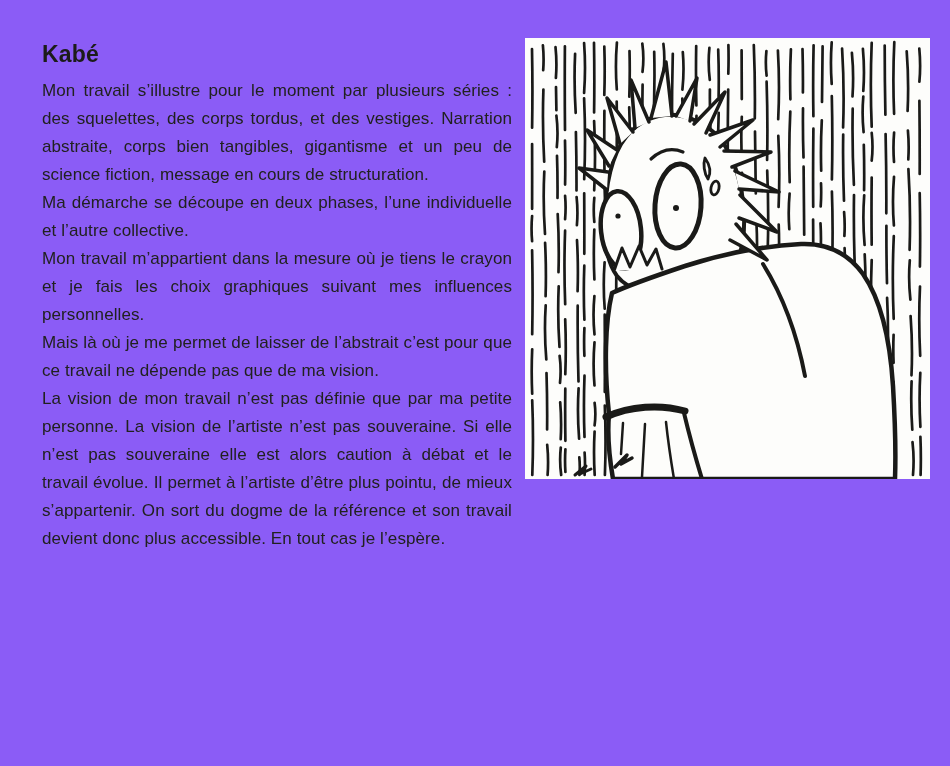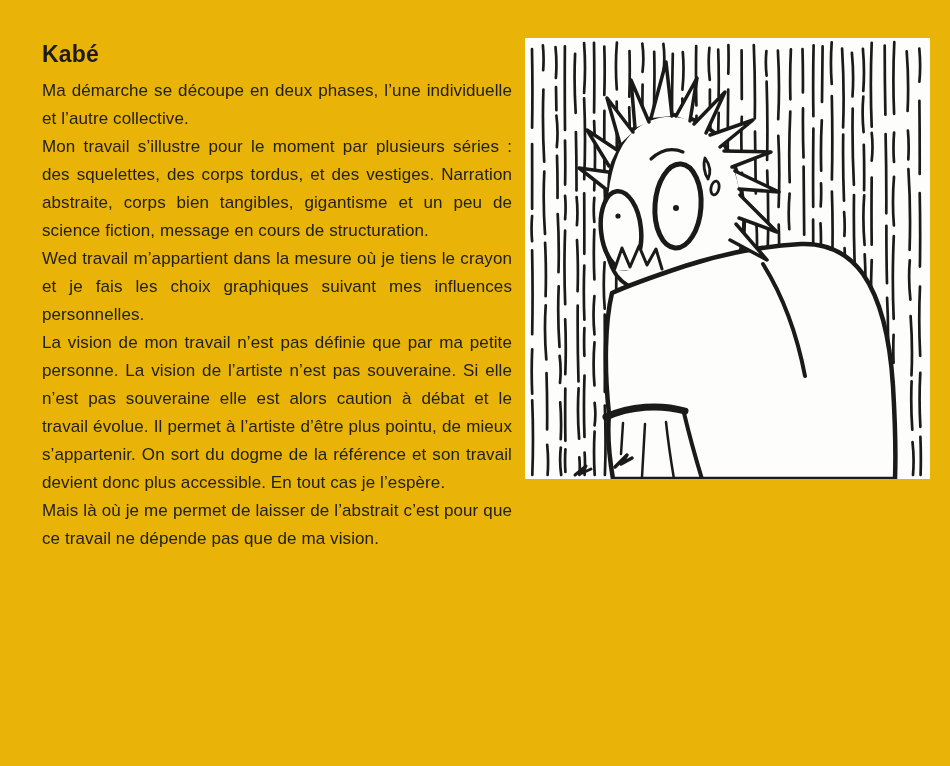--- a/index.html
+++ b/index.html
@@ -4,21 +4,21 @@
 <style>
   html,body{margin:0;padding:0;}
   body{
     width:950px;height:766px;
     background:#f3f0ea;
     font-family:"Liberation Sans", sans-serif;
   }
   .page{
     position:relative;
     width:950px;height:766px;
-    background:#eab308;
+    background:#8b5cf6;
     overflow:hidden;
   }
   .text-col{
     position:absolute;
     left:42px;top:40px;
     width:470px;
   }
   .title{
     margin:0 0 7px 0;
     font-size:23px;
@@ -50,25 +50,25 @@
   .white{fill:#fdfdfb;}
   #hatch{stroke-width:2.7;}
 </style>
 </head>
 <body>
 
 <div class="page">
 
   <div class="text-col">
     <h1 class="title">Kabé</h1>
+    <p>Mon travail s’illustre pour le moment par plusieurs séries : des squelettes, des corps tordus, et des vestiges. Narration abstraite, corps bien tangibles, gigantisme et un peu de science fiction, message en cours de structuration.</p>
     <p>Ma démarche se découpe en deux phases, l’une individuelle et l’autre collective.</p>
-    <p>Mon travail s’illustre pour le moment par plusieurs séries : des squelettes, des corps tordus, et des vestiges. Narration abstraite, corps bien tangibles, gigantisme et un peu de science fiction, message en cours de structuration.</p>
-    <p>Wed travail m’appartient dans la mesure où je tiens le crayon et je fais les choix graphiques suivant mes influences personnelles.</p>
+    <p>Mon travail m’appartient dans la mesure où je tiens le crayon et je fais les choix graphiques suivant mes influences personnelles.</p>
+    <p>Mais là où je me permet de laisser de l’abstrait c’est pour que ce travail ne dépende pas que de ma vision.</p>
     <p>La vision de mon travail n’est pas définie que par ma petite personne. La vision de l’artiste n’est pas souveraine. Si elle n’est pas souveraine elle est alors caution à débat et le travail évolue. Il permet à l’artiste d’être plus pointu, de mieux s’appartenir. On sort du dogme de la référence et son travail devient donc plus accessible. En tout cas je l’espère.</p>
-    <p>Mais là où je me permet de laisser de l’abstrait c’est pour que ce travail ne dépende pas que de ma vision.</p>
   </div>
 
   <div class="art">
     <svg width="405" height="441" viewBox="0 0 405 441" role="img" aria-label="Black ink drawing of a wide-eyed character with spiky hair glancing back over their shoulder, against a background of dense hand-drawn vertical lines">
 
       <rect x="0" y="0" width="405" height="441" fill="#fdfdfb"></rect>
 
       <path id="hatch" class="ink" d="M7.0 11.0Q7.8 50.4 7.1 89.7M7.1 106.0Q7.2 138.4 7.1 170.8M7.1 178.0Q6.0 190.6 7.1 203.1M7.1 212.4Q8.0 254.3 7.2 296.2M7.2 311.3Q6.2 333.5 7.2 355.7M7.2 362.3Q8.7 399.6 7.3 437.0M17.9 7.4Q19.1 19.8 18.2 32.2M18.4 51.6Q17.2 87.6 19.2 123.6M19.3 133.6Q17.8 164.7 20.0 195.9M20.1 204.9Q21.4 231.6 20.6 258.2M20.7 267.3Q19.0 294.3 21.3 321.3M21.5 335.0Q22.4 363.2 22.1 391.4M22.2 406.9Q23.7 422.0 22.6 437.0M30.5 9.1Q32.1 24.5 30.9 39.8M31.0 49.1Q31.2 60.7 31.4 72.2M31.4 77.6Q33.4 93.4 31.8 109.2M32.0 117.8Q32.7 138.9 32.5 160.0M32.7 176.0Q34.3 205.1 33.5 234.2M33.7 248.3Q32.4 278.5 34.5 308.8M34.6 317.8Q36.4 331.3 35.0 344.8M35.2 364.4Q36.7 382.8 35.7 401.2M35.8 409.5Q34.3 423.3 36.2 437.0M39.9 8.3Q39.6 50.1 40.0 91.9M40.0 102.6Q40.5 124.6 40.1 146.6M40.1 157.8Q41.1 169.5 40.1 181.2M40.1 192.7Q38.8 229.4 40.2 266.2M40.2 281.4Q41.3 308.8 40.3 336.2M40.3 350.7Q40.0 376.8 40.4 402.8M40.4 411.3Q39.7 422.7 40.4 434.0M50.1 15.9Q48.8 45.3 50.7 74.8M50.9 94.1Q51.6 123.2 51.5 152.4M51.6 159.2Q53.1 173.2 51.9 187.2M52.0 202.2Q53.4 227.6 52.6 253.1M52.7 267.7Q52.4 305.6 53.5 343.5M53.6 350.4Q52.1 375.6 54.1 400.7M54.3 419.3Q55.2 428.1 54.4 437.0M59.1 5.1Q60.9 30.0 59.1 54.9M59.1 60.3Q60.9 100.7 59.2 141.1M59.2 155.3Q59.4 185.5 59.3 215.8M59.3 227.7Q58.3 254.7 59.4 281.7M59.4 290.0Q58.8 303.9 59.4 317.8M59.5 337.7Q58.4 368.3 59.5 399.0M59.6 414.5Q60.4 425.8 59.6 437.0M69.0 4.8Q69.6 39.6 69.1 74.4M69.1 83.0Q70.9 117.7 69.2 152.3M69.3 159.9Q68.2 171.9 69.3 183.9M69.3 191.6Q68.3 216.6 69.4 241.5M69.4 258.1Q67.6 277.2 69.5 296.3M69.5 304.3Q67.7 325.9 69.5 347.5M69.6 364.8Q71.1 376.1 69.6 387.4M69.6 393.5Q68.4 415.2 69.7 437.0M79.3 8.5Q80.1 32.8 79.3 57.0M79.4 72.8Q79.1 104.6 79.5 136.4M79.5 146.1Q80.7 175.9 79.6 205.6M79.6 224.3Q77.9 247.5 79.7 270.6M79.7 276.7Q80.0 315.3 79.8 353.9M79.8 367.5Q81.2 402.3 79.9 437.0M91.9 4.6Q90.0 28.0 91.8 51.4M91.7 63.5Q92.1 95.5 91.5 127.6M91.5 145.2Q92.0 177.1 91.2 209.0M91.2 214.4Q91.4 250.8 91.0 287.3M91.0 296.9Q89.6 312.9 90.8 329.0M90.8 334.2Q91.6 351.0 90.7 367.8M90.7 373.9Q91.4 390.0 90.6 406.0M90.6 413.0Q88.5 425.0 90.5 437.0M104.5 13.0Q105.1 35.8 104.3 58.6M104.2 69.3Q105.4 99.7 103.9 130.1M103.9 145.1Q101.8 168.8 103.6 192.5M103.6 198.1Q103.0 210.3 103.5 222.4M103.4 235.2Q104.3 251.7 103.3 268.3M103.2 283.6Q101.5 306.7 103.0 329.8M102.9 339.0Q103.7 363.0 102.7 387.0M102.7 394.4Q104.0 415.7 102.5 437.0M117.3 5.5Q119.3 19.7 117.5 33.9M117.6 46.7Q117.0 80.8 118.0 114.8M118.1 128.5Q120.2 161.3 118.5 194.2M118.6 200.2Q118.8 213.2 118.7 226.3M118.8 235.8Q117.7 257.6 119.1 279.3M119.2 293.7Q118.3 310.1 119.4 326.5M119.5 340.2Q118.6 364.3 119.8 388.5M119.8 400.4Q118.4 418.7 120.1 437.0M129.2 13.9Q130.1 51.5 128.1 89.2M127.9 105.2Q127.0 136.7 127.0 168.1M126.9 174.6Q126.8 213.7 125.8 252.7M125.5 272.3Q125.9 291.2 125.0 310.1M124.8 321.5Q125.5 361.8 123.7 402.1M123.5 416.4Q123.9 426.7 123.2 437.0M138.4 5.9Q140.2 19.7 138.5 33.5M138.6 42.5Q138.8 74.0 138.8 105.5M138.9 120.7Q137.8 149.1 139.1 177.5M139.2 185.3Q139.6 215.9 139.4 246.4M139.5 260.7Q140.5 294.9 139.8 329.1M139.8 347.8Q138.6 388.5 140.2 429.2M147.8 15.8Q146.9 53.3 146.9 90.8M146.8 99.6Q145.9 111.4 146.6 123.2M146.4 136.3Q145.2 176.2 145.5 216.1M145.4 226.3Q144.8 246.9 144.9 267.6M144.8 277.2Q144.3 289.9 144.5 302.7M144.4 311.6Q145.0 345.2 143.6 378.8M143.4 397.4Q142.4 414.5 143.0 431.7M157.8 14.1Q159.4 32.9 157.4 51.7M157.3 60.5Q158.5 83.6 156.8 106.6M156.7 121.1Q156.8 143.4 156.2 165.7M156.1 185.0Q156.6 203.5 155.7 222.1M155.6 229.1Q155.6 263.8 154.9 298.6M154.9 303.9Q152.9 340.2 154.1 376.5M154.1 384.2Q155.3 410.6 153.5 437.0M171.2 8.1Q170.7 37.7 171.4 67.4M171.5 77.8Q170.1 102.8 171.7 127.8M171.8 146.8Q170.1 182.8 172.1 218.9M172.2 232.6Q171.1 253.5 172.4 274.5M172.5 290.7Q173.1 312.0 172.7 333.4M172.7 349.6Q173.5 387.3 173.1 425.0M184.4 9.9Q182.8 25.9 184.8 41.9M184.9 51.6Q184.7 72.5 185.5 93.5M185.5 99.7Q185.8 134.6 186.4 169.6M186.6 187.5Q188.2 225.3 187.5 263.0M187.7 281.2Q187.2 292.6 188.0 304.1M188.3 323.3Q187.8 358.6 189.1 393.8M189.4 412.1Q189.3 424.6 189.7 437.0M193.2 11.7Q194.1 35.1 193.6 58.5M193.7 74.9Q192.4 112.8 194.2 150.6M194.3 161.9Q196.0 190.6 194.7 219.4M194.7 228.8Q196.5 242.4 194.9 256.1M195.0 275.5Q196.0 312.3 195.6 349.1M195.6 355.5Q195.0 377.9 195.9 400.2M196.0 418.9Q197.9 427.9 196.2 437.0M203.4 7.0Q203.8 21.3 203.3 35.7M203.2 51.6Q202.6 93.5 202.8 135.3M202.7 141.1Q203.7 180.0 202.3 219.0M202.3 228.8Q203.5 270.6 201.9 312.4M201.8 325.9Q201.7 350.1 201.6 374.2M201.5 381.9Q203.3 398.1 201.4 414.2M201.3 423.6Q200.4 430.3 201.2 437.0M216.6 12.3Q216.8 36.7 216.8 61.1M216.8 78.8Q215.7 100.9 217.0 122.9M217.0 134.8Q217.0 148.1 217.1 161.4M217.2 172.9Q216.0 188.6 217.3 204.2M217.3 214.5Q216.4 234.8 217.5 255.1M217.5 261.5Q219.0 278.4 217.7 295.4M217.7 300.4Q219.5 318.4 217.8 336.4M217.9 347.7Q217.8 384.7 218.1 421.7M228.8 7.1Q230.3 43.8 229.8 80.4M230.0 93.6Q230.5 124.6 230.8 155.5M231.0 173.8Q232.8 208.2 231.9 242.6M232.1 259.9Q231.1 279.4 232.7 299.0M232.8 308.1Q234.7 324.1 233.2 340.1M233.4 359.0Q233.8 375.4 233.9 391.8M233.9 397.1Q233.0 417.1 234.5 437.0M241.4 13.2Q240.2 25.4 241.6 37.6M241.6 43.7Q242.9 82.8 242.1 121.9M242.2 132.7Q243.9 172.5 242.7 212.3M242.8 225.8Q244.6 247.6 243.1 269.5M243.1 274.6Q244.4 312.3 243.6 350.0M243.7 366.6Q244.1 401.8 244.2 437.0M252.9 12.5Q254.9 46.8 253.2 81.2M253.3 97.8Q255.1 133.4 253.6 168.9M253.7 186.5Q254.4 203.4 253.9 220.3M253.9 230.6Q254.3 271.5 254.3 312.4M254.4 332.3Q253.9 346.1 254.6 360.0M254.7 379.2Q255.3 400.3 254.9 421.4M254.9 426.8Q256.3 431.9 254.9 437.0M265.9 11.4Q264.7 36.3 265.4 61.3M265.3 73.6Q263.6 108.9 264.7 144.2M264.6 155.7Q263.0 173.4 264.3 191.1M264.1 208.5Q264.3 238.8 263.6 269.1M263.4 287.3Q264.8 315.0 262.9 342.7M262.9 349.2Q263.4 364.8 262.6 380.5M262.4 396.8Q262.5 416.9 262.1 437.0M277.5 11.0Q278.1 32.8 277.9 54.5M278.0 70.4Q277.7 94.9 278.5 119.4M278.6 128.7Q278.8 162.7 279.2 196.7M279.3 205.9Q279.4 223.4 279.6 240.9M279.7 247.1Q278.3 272.3 280.2 297.4M280.3 305.1Q282.2 338.3 280.9 371.5M281.0 383.4Q279.3 410.2 281.5 437.0M288.6 7.3Q287.8 42.7 288.4 78.2M288.4 90.7Q287.9 129.8 288.2 168.8M288.1 181.5Q288.4 213.9 287.9 246.3M287.9 262.4Q286.5 289.7 287.7 317.0M287.7 324.4Q286.2 366.1 287.5 407.8M287.4 423.3Q288.7 430.1 287.4 437.0M297.6 8.4Q297.4 36.2 297.0 63.9M296.8 82.3Q295.5 107.5 296.2 132.7M296.0 145.4Q296.5 157.0 295.7 168.5M295.5 185.4Q296.6 203.7 295.1 222.0M295.0 230.3Q296.2 266.7 294.1 303.1M294.0 312.3Q294.5 331.4 293.6 350.6M293.3 369.9Q291.3 383.3 293.0 396.7M292.8 411.9Q290.9 423.9 292.6 436.0M306.7 4.3Q305.2 25.1 306.7 45.9M306.8 58.0Q307.8 99.7 306.9 141.5M306.9 153.5Q308.2 190.2 307.1 226.9M307.1 239.0Q308.1 258.0 307.2 277.0M307.2 289.3Q309.1 303.9 307.2 318.5M307.3 326.2Q305.6 341.2 307.3 356.1M307.3 370.2Q306.3 395.2 307.4 420.3M317.1 10.6Q319.5 50.0 318.1 89.4M318.2 96.5Q317.7 129.6 319.0 162.7M319.1 174.2Q320.1 186.1 319.4 197.9M319.6 210.2Q321.1 249.2 320.5 288.2M320.6 297.1Q320.8 326.5 321.4 355.9M321.6 374.7Q320.3 400.0 322.2 425.3M326.9 14.9Q329.0 36.7 327.5 58.5M327.7 70.7Q327.0 108.8 328.9 146.8M329.0 157.0Q328.4 197.9 330.2 238.8M330.4 249.2Q331.7 263.7 330.8 278.1M331.0 290.5Q332.3 320.5 331.9 350.6M332.0 357.7Q334.0 392.0 333.0 426.2M333.1 433.7Q331.6 435.4 333.2 437.0M337.9 10.8Q339.8 31.9 338.3 52.9M338.3 58.7Q336.8 76.5 338.6 94.2M338.8 106.9Q339.4 129.5 339.1 152.2M339.2 157.3Q337.4 182.1 339.6 207.0M339.7 216.4Q341.0 239.6 340.1 262.7M340.2 272.7Q340.6 310.6 340.8 348.6M341.0 364.5Q339.6 385.6 341.3 406.6M341.5 423.7Q341.2 430.3 341.6 437.0M346.7 4.8Q345.0 46.7 346.7 88.6M346.7 94.8Q348.3 108.8 346.7 122.7M346.7 139.5Q346.3 173.1 346.7 206.7M346.7 222.1Q345.3 258.7 346.7 295.4M346.7 311.7Q345.3 348.2 346.7 384.7M346.7 402.7Q347.4 415.4 346.7 428.2M359.7 7.6Q359.7 42.1 360.4 76.7M360.6 96.1Q361.5 135.7 361.3 175.3M361.4 187.8Q361.3 216.5 362.0 245.2M362.1 259.9Q363.6 289.5 362.7 319.1M362.8 328.5Q364.3 342.8 363.0 357.1M363.1 366.4Q362.2 382.9 363.4 399.4M363.6 412.2Q364.5 424.6 363.8 437.0M369.3 4.2Q367.6 40.0 369.1 75.8M369.1 94.5Q367.9 109.2 369.0 123.9M369.0 138.8Q367.0 163.1 368.9 187.3M368.8 198.2Q366.9 239.5 368.7 280.8M368.6 296.9Q368.0 310.9 368.6 324.8M368.5 343.8Q368.7 378.3 368.4 412.8M368.3 431.6Q366.5 434.3 368.3 437.0M381.7 13.4Q384.0 43.2 382.6 72.9M382.9 92.5Q384.2 106.9 383.3 121.4M383.4 131.1Q385.9 171.4 384.6 211.8M384.8 222.4Q383.2 242.0 385.4 261.6M385.6 278.0Q387.8 307.6 386.5 337.3M386.6 343.4Q385.6 367.5 387.3 391.7M387.5 404.1Q389.4 420.6 388.0 437.0M394.3 10.6Q395.9 27.2 394.4 43.7M394.4 62.8Q394.8 99.4 394.7 136.0M394.7 155.2Q395.5 191.9 394.9 228.6M395.0 248.5Q393.4 283.1 395.2 317.8M395.3 334.9Q393.8 361.8 395.4 388.8M395.4 398.9Q396.2 418.0 395.6 437.0" stroke="#1a1a18"></path>
 
       <path class="ink" stroke-width="3" d="M 50 437 L 61 428 L 55 436 L 66 431"></path>

